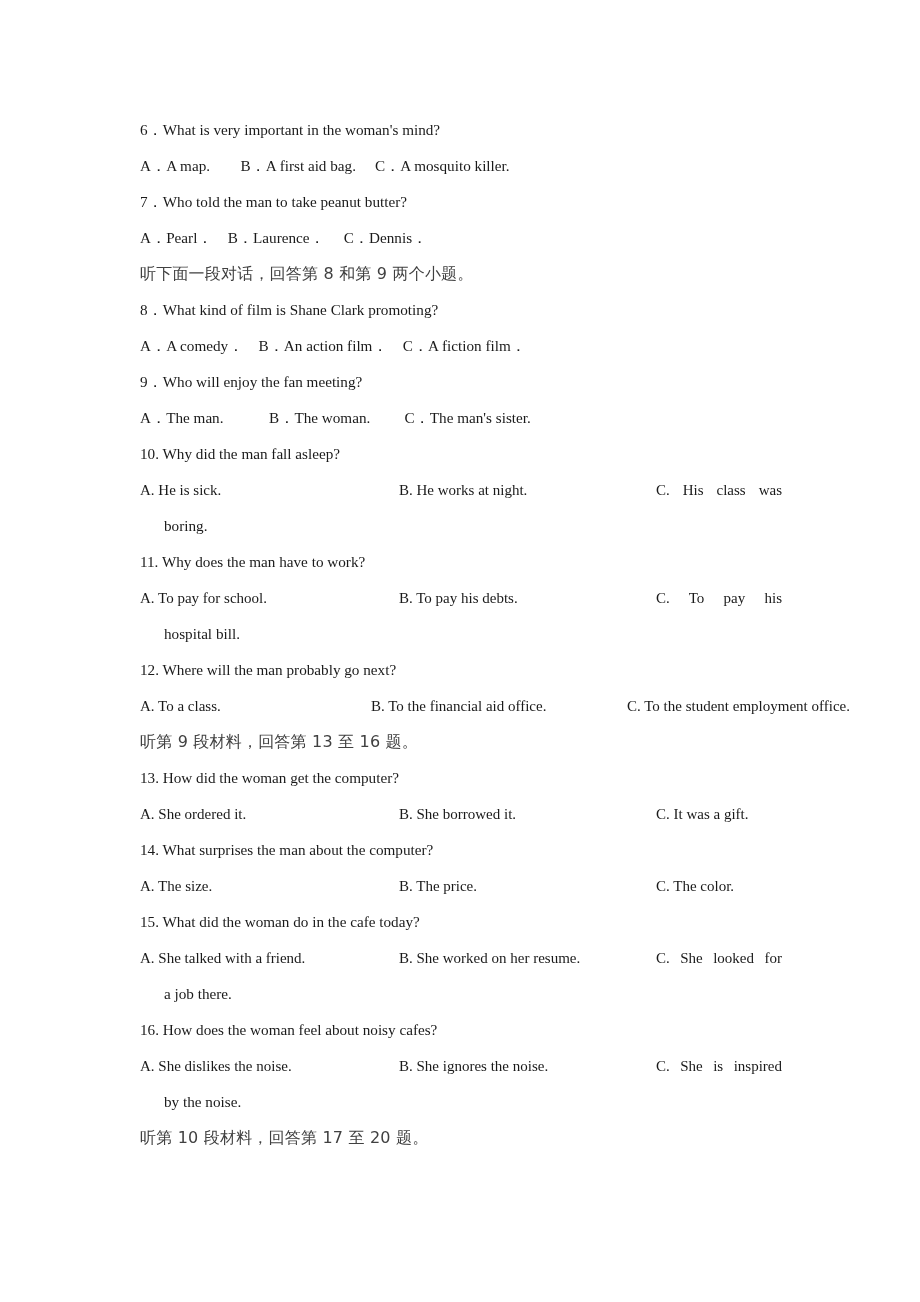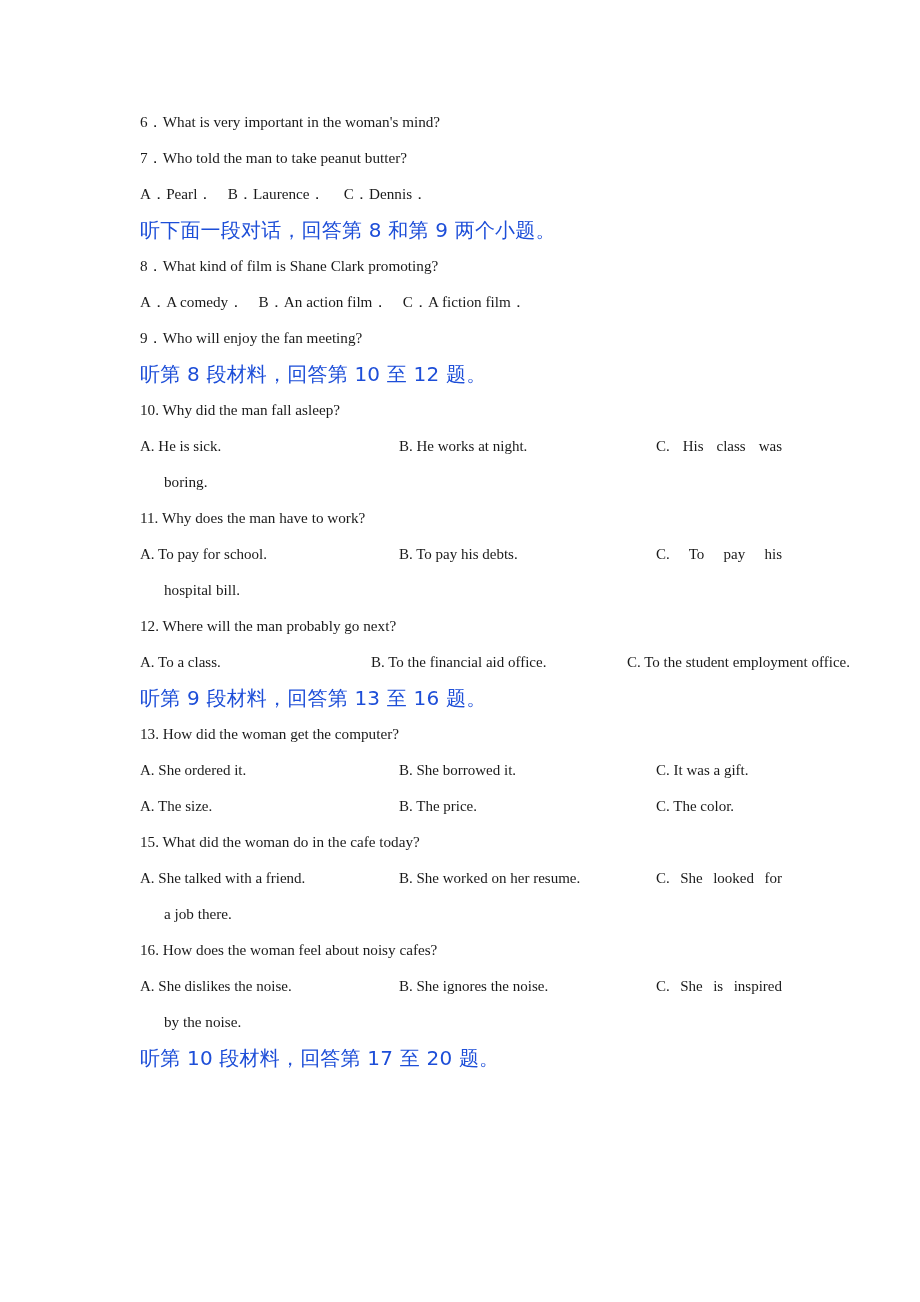--- a/index.html
+++ b/index.html
@@ -20,31 +20,31 @@
     position: absolute;
     left: 0;
     top: 0;
     width: 920px;
     height: 1302px;
     background: #ffffff;
   }
   .content {
     position: absolute;
     left: 140px;
-    top: 104px;
+    top: 112px;
     width: 642px;
   }
 
   
   .zh {
     font-family: "DejaVu Sans", "Liberation Sans", sans-serif;
-    font-size: 20px;
+    font-size: 16px;
     line-height: 36px;
     height: 36px;
-    color: #1d4ed8;
+    color: #404040;
     letter-spacing: 0.2px;
     white-space: nowrap;
   }
 
   
   .stem {
     font-size: 15.2px;
     line-height: 36px;
     height: 36px;
     white-space: nowrap;
@@ -93,32 +93,33 @@
     margin-left: 24px;
   }
 </style>
 </head>
 <body>
 
 <div class="page">
   <div class="content">
 
     <div class="stem">6．What is very important in the woman's mind?</div>
+    <div class="opts-flow">A．A map.        B．A first aid bag.     C．A mosquito killer.</div>
 
     <div class="stem">7．Who told the man to take peanut butter?</div>
     <div class="opts-flow">A．Pearl．    B．Laurence．     C．Dennis．</div>
 
     <div class="zh">听下面一段对话，回答第 8 和第 9 两个小题。</div>
 
     <div class="stem">8．What kind of film is Shane Clark promoting?</div>
     <div class="opts-flow">A．A comedy．    B．An action film．    C．A fiction film．</div>
 
     <div class="stem">9．Who will enjoy the fan meeting?</div>
+    <div class="opts-flow">A．The man.            B．The woman.         C．The man's sister.</div>
 
-    <div class="zh">听第 8 段材料，回答第 10 至 12 题。</div>
 
     <div class="stem">10. Why did the man fall asleep?</div>
     <div class="opts-cols">
       <span class="col colA">A. He is sick.</span>
       <span class="col colB">B. He works at night.</span>
       <span class="col colC justify">C. His class was</span>
     </div>
     <div class="cont">boring.</div>
 
     <div class="stem">11. Why does the man have to work?</div>
@@ -138,20 +139,21 @@
 
     <div class="zh">听第 9 段材料，回答第 13 至 16 题。</div>
 
     <div class="stem">13. How did the woman get the computer?</div>
     <div class="opts-cols">
       <span class="col colA">A. She ordered it.</span>
       <span class="col colB">B. She borrowed it.</span>
       <span class="col colC">C. It was a gift.</span>
     </div>
 
+    <div class="stem">14. What surprises the man about the computer?</div>
     <div class="opts-cols">
       <span class="col colA">A. The size.</span>
       <span class="col colB">B. The price.</span>
       <span class="col colC">C. The color.</span>
     </div>
 
     <div class="stem">15. What did the woman do in the cafe today?</div>
     <div class="opts-cols">
       <span class="col colA">A. She talked with a friend.</span>
       <span class="col colB">B. She worked on her resume.</span>

